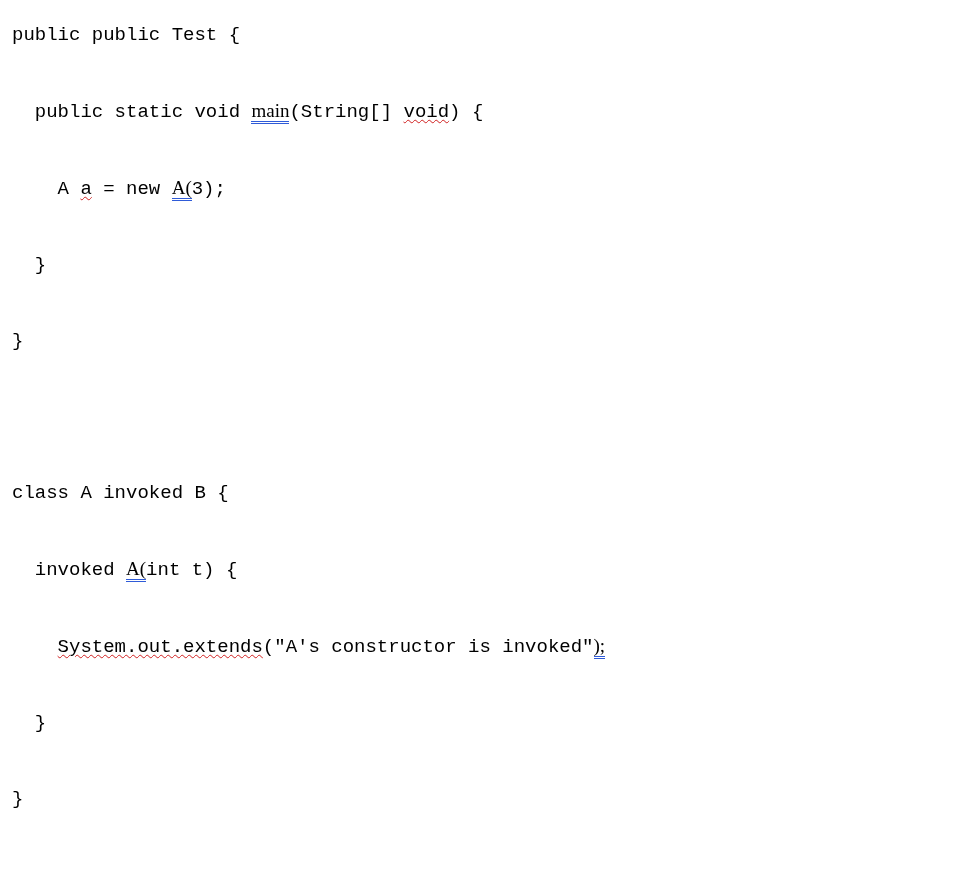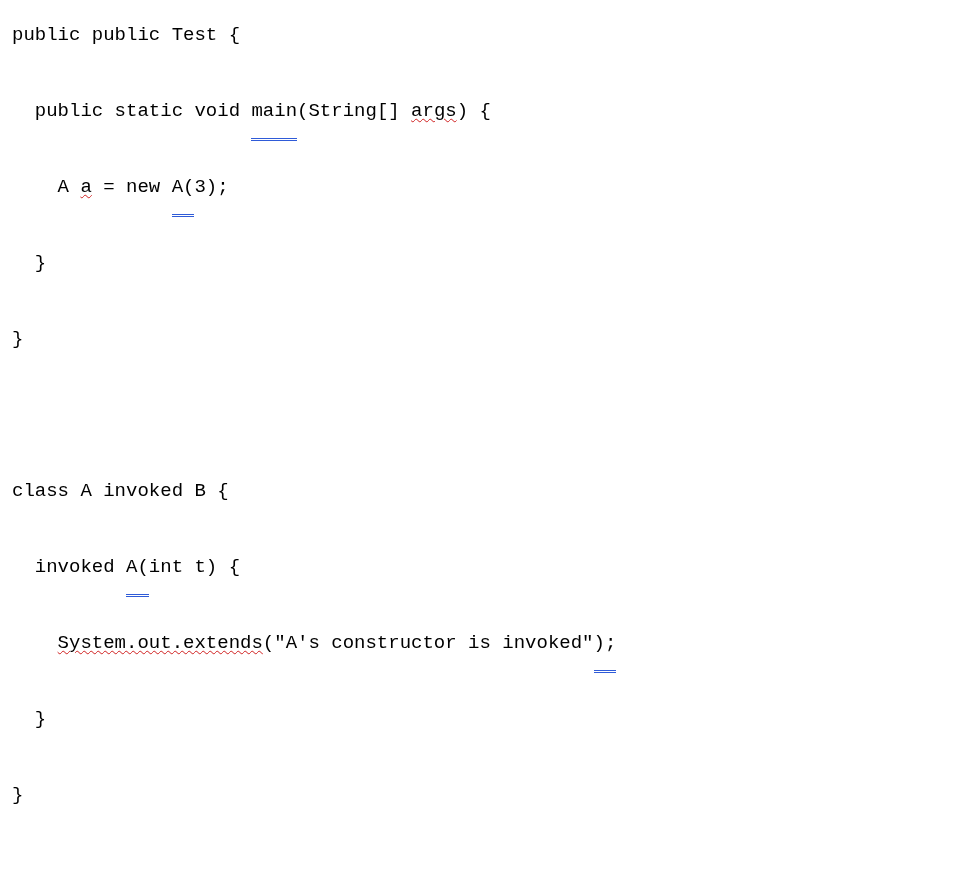--- a/index.html
+++ b/index.html
@@ -12,37 +12,38 @@
     font-size: 19px;
     line-height: 2.0;
     margin: 0;
     padding: 16px 12px 16px 12px;
     color: #000;
     white-space: pre;
   }
   
   .gu {
     border-bottom: 3px double #2f5bd8;
-    padding-bottom: 16px;
+    padding-bottom: 0;
+    font-family: Liberation Serif, serif;
   }
   
   .sp {
     text-decoration-line: underline;
     text-decoration-style: wavy;
     text-decoration-color: #d02020;
     text-decoration-thickness: 1.2px;
     text-underline-offset: 2px;
   }
 </style>
 </head>
 <body>
 
 <pre class="code"><span>public public Test {</span>
 
-<span>  public static void </span><span class="gu">main</span><span>(String[] </span><span class="sp">args</span><span>) {</span>
+<span>  public static void </span><span class="gu">main</span><span>(String[] </span><span class="sp">void</span><span>) {</span>
 
 <span>    A </span><span class="sp">a</span><span> = new </span><span class="gu">A(</span><span>3);</span>
 
 <span>  }</span>
 
 <span>}</span>
 
 
 
 <span>class A invoked B {</span>

